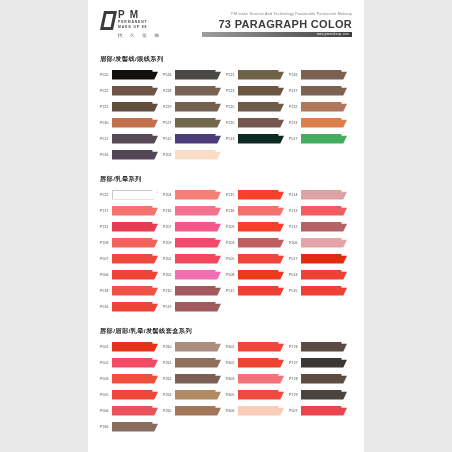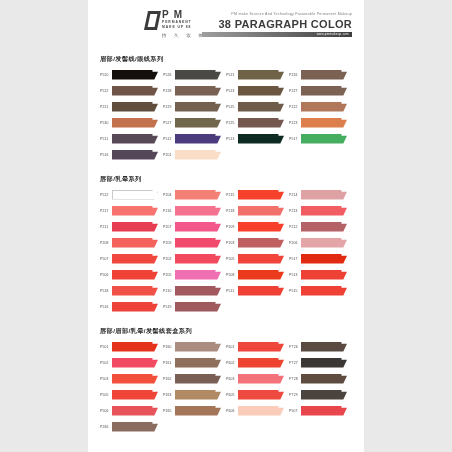--- a/index.html
+++ b/index.html
@@ -8,21 +8,21 @@
     background:#e9e9e9;
     font-family:"Liberation Sans","DejaVu Sans",sans-serif;
     overflow:hidden;
   }
   .page{
     position:absolute;left:88px;top:0;width:276px;height:452px;
     background:#ffffff;
   }
   
   .header{position:relative;height:46px;}
-  .logo{position:absolute;left:14px;top:10px;width:78px;height:30px;margin-left:44px;}
+  .logo{position:absolute;left:14px;top:10px;width:78px;height:30px;}
   .logo-row{display:flex;align-items:flex-start;}
   .logo-slash{
     width:13px;height:19px;background:#3b3b3b;
     transform:skewX(-12deg);margin-right:3px;margin-top:1px;
     position:relative;
   }
   .logo-slash:after{
     content:"";position:absolute;left:3px;top:3px;right:3px;bottom:3px;
     background:#ffffff;
   }
@@ -80,21 +80,21 @@
           <div class="logo-pm">P M</div>
           <div class="logo-sub1">PERMANENT</div>
           <div class="logo-sub2">MAKE UP 88</div>
         </div>
       </div>
       <div class="logo-cn">持 久 妆 饰</div>
     </div>
 
     <div class="head-right">
       <div class="head-tag">PM make Science And Technology Fasionable Permanent Makeup</div>
-      <div class="head-title">38 PARAGRAPH COLOR</div>
+      <div class="head-title">73 PARAGRAPH COLOR</div>
       <div class="head-bar">
         <div class="head-url">www.pmmakeup.com</div>
       </div>
     </div>
 
   </div>
 
   <div id="sections-root">
       <div class="section">
         <div class="section-title">眉部/发髻线/眼线系列</div>

